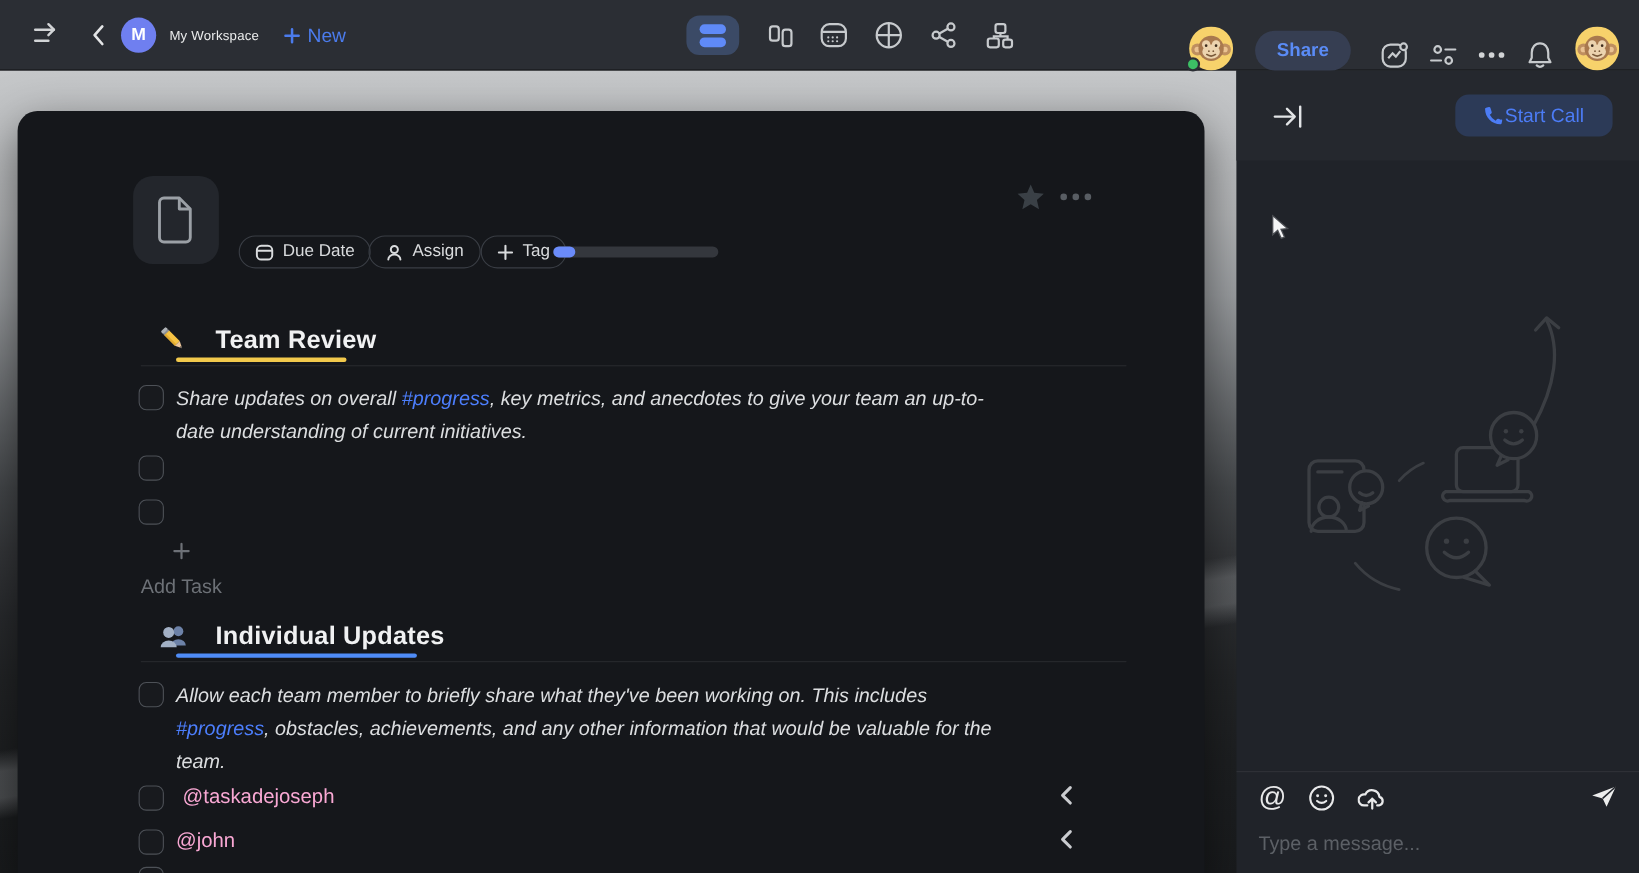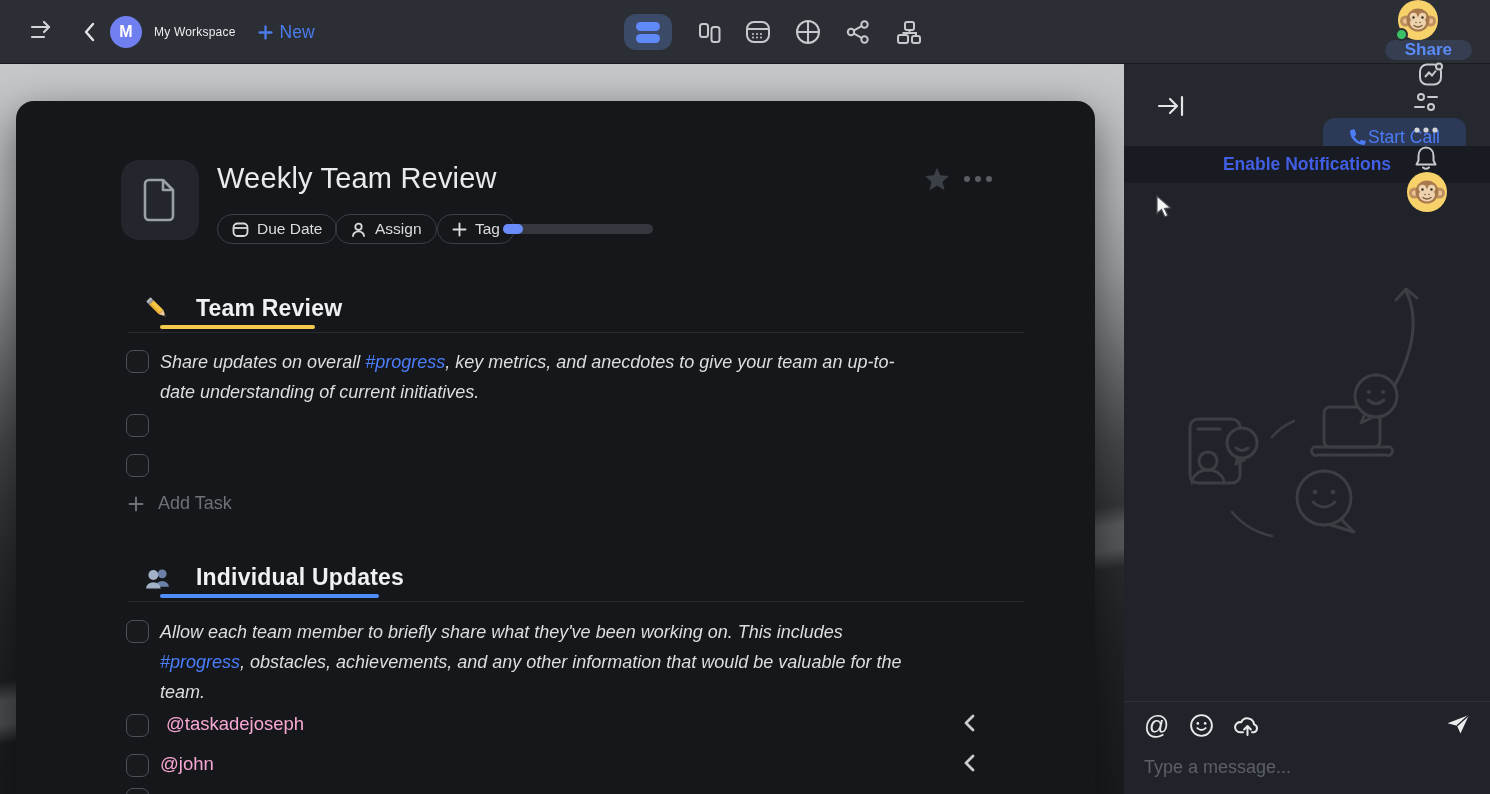--- a/index.html
+++ b/index.html
@@ -15,21 +15,21 @@
   .tb-back { width:18px; height:26px; margin-left:22px; }
   .tb-mavatar { width:32px; height:32px; border-radius:50%; background:#6f7ff0; color:#fff;
                 font-size:16px; font-weight:bold; display:flex; align-items:center; justify-content:center; margin-left:12px; }
   .tb-wsname { color:#eceded; font-size:12px; font-weight:500; margin-left:12px; letter-spacing:.2px; }
   .tb-new { display:flex; align-items:center; gap:7px; margin-left:22px; color:#4b7bec; font-size:17.5px; font-weight:500; background:none; border:none; cursor:pointer; }
   .tb-center { position:absolute; left:624px; top:0; height:64px; display:flex; align-items:center; }
   .view-active { width:48px; height:36px; border-radius:12px; background:#3b4a66; display:flex; flex-direction:column;
                  align-items:center; justify-content:center; gap:3px; border:none; cursor:pointer; }
   .view-active .bar { width:24px; height:9px; border-radius:4.5px; background:#5f8af8; }
   .view-ico { width:28px; height:28px; margin-left:22px; }
-  .tb-right { position:absolute; right:18px; top:0; height:64px; display:flex; align-items:center;flex-direction:column; }
+  .tb-right { position:absolute; right:18px; top:0; height:64px; display:flex; align-items:flex-end; }
   .avatar-wrap { position:relative; width:40px; height:40px; }
   .presence { position:absolute; left:-3px; bottom:-1px; width:13px; height:13px; border-radius:50%;
               background:#3cc065; border:2.5px solid #2b2e34; }
   .share-btn { height:36px; padding:0 20px; margin-left:20px; border-radius:18px; background:#363e52; border:none;
                color:#5a8bf6; font-size:17px; font-weight:bold; cursor:pointer; }
   .tbr-ico { width:28px; height:28px; margin-left:16px; }
   .tbr-ico.first { margin-left:26px; }
   .tb-avatar2 { margin-left:18px; }
 
   
@@ -68,21 +68,21 @@
               background:none; border:none; cursor:pointer; }
   .mention { position:absolute; font-size:18.5px; color:#f9a8d4; cursor:pointer; }
   .row-collapse { position:absolute; left:945px; width:16px; height:20px; background:none; border:none; cursor:pointer; }
 
   
   .chat-panel { position:absolute; left:1124px; top:64px; width:366px; height:730px; background:#202329; z-index:20; }
   .chat-header { position:absolute; left:0; top:0; width:366px; height:82px; background:#25282e; }
   .panel-collapse { position:absolute; left:32px; top:29px; width:30px; height:26px; }
   .start-call { position:absolute; left:199px; top:22px; width:143px; height:38px; border-radius:12px; background:#2c3a57;
                 border:none; display:flex; align-items:center; justify-content:center; gap:2px;
-                color:#4c7cf6; font-size:17.5px; font-weight:500; cursor:pointer;margin-top:32px; }
+                color:#4c7cf6; font-size:17.5px; font-weight:500; cursor:pointer; }
   .notif-bar { position:absolute; left:0; top:82px; width:366px; height:37px; background:#181b21;
                display:flex; align-items:center; justify-content:center; cursor:pointer; border:none; }
   .notif-bar span { color:#415ee4; font-size:17.5px; font-weight:bold; }
   .illustration { position:absolute; left:52px; top:205px; }
   .empty-text { position:absolute; left:0; top:484px; width:366px; text-align:center;
                 color:#b8babd; font-size:22.5px; line-height:30px; }
   .chat-divider { position:absolute; left:0; top:637px; width:366px; height:1px; background:rgba(255,255,255,.07); }
   .chat-tools { position:absolute; left:20px; top:648px; display:flex; align-items:center; gap:20px; }
   .at-glyph { font-size:25px; color:#e8e9ea; line-height:26px; cursor:pointer; background:none; border:none; font-family:"Liberation Sans",sans-serif; }
   .send-btn { position:absolute; right:18px; top:648px; width:28px; height:26px; background:none; border:none; cursor:pointer; }
@@ -241,21 +241,20 @@
 
   <div class="backdrop"></div>
 
   <main class="doc-card">
     <button class="doc-tile">
       <svg width="38" height="44" viewBox="0 0 38 44" fill="none" stroke="#9ba0a6" stroke-width="2.6" stroke-linejoin="round">
         <path d="M8,2 H22 L32,12 V38 a4,4 0 0 1 -4,4 H8 a4,4 0 0 1 -4,-4 V6 a4,4 0 0 1 4,-4 Z"></path>
         <path d="M22,2 V12 H32"></path>
       </svg>
     </button>
-    <h1 class="doc-title">Weekly Team Review</h1>
 
     <button class="icon-btn doc-star">
       <svg width="26" height="26" viewBox="0 0 24 24" fill="#3a4046">
         <polygon points="12,1.5 15,8.5 23,9.3 17.2,14.5 19,22.3 12,18.2 5,22.3 6.8,14.5 1,9.3 9,8.5"></polygon>
       </svg>
     </button>
     <button class="icon-btn doc-menu">
       <span class="dot"></span>
         <span class="dot"></span>
         <span class="dot"></span>
@@ -300,21 +299,21 @@
     </div>
     <div class="underline" style="top:224px; width:155px; background:#f2c94c;"></div>
     <div class="sec-divider" style="top:231px;"></div>
 
     <button class="checkbox" style="top:249px;"></button>
     <p class="task-text" style="top:246px;"><span>Share updates on overall </span><span class="hashtag">#progress</span><span>, key metrics, and anecdotes to give your team an up-to-date understanding of current initiatives.</span></p>
 
     <button class="checkbox" style="top:313px;"></button>
     <button class="checkbox" style="top:353px;"></button>
 
-    <button class="add-task" style="top:392px;">
+    <button class="add-task" style="top:392px;flex-direction:column;">
       <svg width="16" height="16" viewBox="0 0 16 16" fill="none" stroke="#6d7177" stroke-width="2" stroke-linecap="round">
           <path d="M8,1.5 V14.5 M1.5,8 H14.5"></path>
         </svg>
       <span>Add Task</span>
     </button>
 
     <div class="sec-head" style="top:463px;">
       <svg width="27" height="27" viewBox="0 0 26 26">
         <circle cx="17.5" cy="9.5" r="4.3" fill="#6d82a8"></circle>
         <path d="M11,22 a6.5,5.6 0 0 1 13,0 Z" fill="#6d82a8"></path>
@@ -357,23 +356,20 @@
             <line x1="26" y1="4" x2="26" y2="22"></line>
         </svg>
       </button>
       <button class="start-call">
         <svg width="17" height="17" viewBox="0 0 16 16" fill="#4c7cf6">
           <path d="M15.05 11.45l-2.61-1.12a1.15 1.15 0 0 0-1.34.33l-1.05 1.28a11.1 11.1 0 0 1-4.99-4.99l1.28-1.05c.38-.31.52-.84.33-1.34L5.55.945A1.15 1.15 0 0 0 4.24.28L1.87.83C1.36.95 1 1.4 1 1.92 1 9.13 6.87 15 14.08 15c.52 0 .97-.36 1.09-.87l.55-2.37c.12-.53-.15-1.08-.67-1.31z"></path>
         </svg>
         <span>Start Call</span>
       </button>
     </div>
-    <button class="notif-bar">
-      <span>Enable Notifications</span>
-    </button>
 
     <svg class="illustration" width="262" height="272" viewBox="0 0 262 272" fill="none" stroke="#3b3e43" stroke-width="3" stroke-linecap="round" stroke-linejoin="round">
 
       <path d="M218,118 C238,82 243,48 230,22"></path>
       <path d="M220,31 L230,20 L241,29"></path>
 
       <rect x="148" y="138" width="56" height="40" rx="6"></rect>
       <path d="M138,178 h76 a4,4 0 0 1 -4,8 h-68 a4,4 0 0 1 -4,-8 Z"></path>
       <circle cx="200" cy="127" r="21" fill="#202329"></circle>
       <circle cx="193" cy="123" r="2" fill="#3b3e43" stroke="none"></circle>

